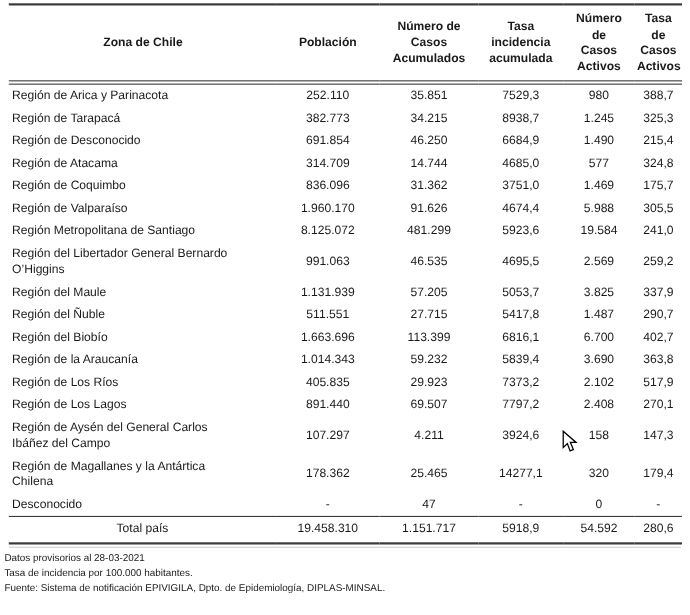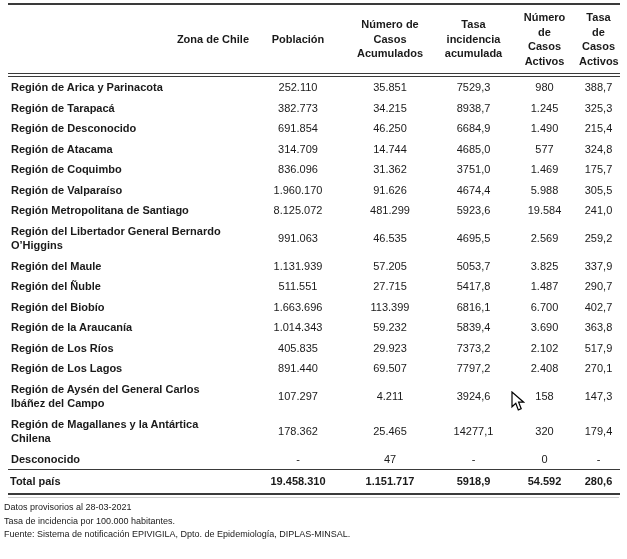--- a/index.html
+++ b/index.html
@@ -29,37 +29,38 @@
   thead th {
     font-size: 11px;
     font-weight: bold;
     line-height: 14.5px;
     padding: 5px 2px;
     text-align: center;
     vertical-align: middle;
     white-space: pre-line;
     border-bottom: 4px double #3a3a3a;
   }
-  thead th.zona { text-align: right; padding-left: 3px; }
+  thead th.zona { text-align: center; padding-left: 3px; }
 
   tbody td {
     font-size: 11px;
     line-height: 14.5px;
     padding: 3px 2px;
     text-align: center;
     vertical-align: middle;
     white-space: pre-line;
   }
-  tbody td.zona { text-align: left; padding-left: 3px; font-weight: bold; }
+  tbody td.zona { text-align: left; padding-left: 3px; }
 
   tr.total td {
-    font-weight: bold;
+    font-weight: normal;
     border-top: 1px solid #3a3a3a;
     border-bottom: 2px solid #3a3a3a;
     padding: 4px 2px;
+    text-align: center;
   }
 
   .gridline-after {
     position: absolute;
     left: 8px; top: 497px;
     width: 611px; height: 0;
     border-top: 1px solid #cfcfcf;
   }
 
   .footnotes {

